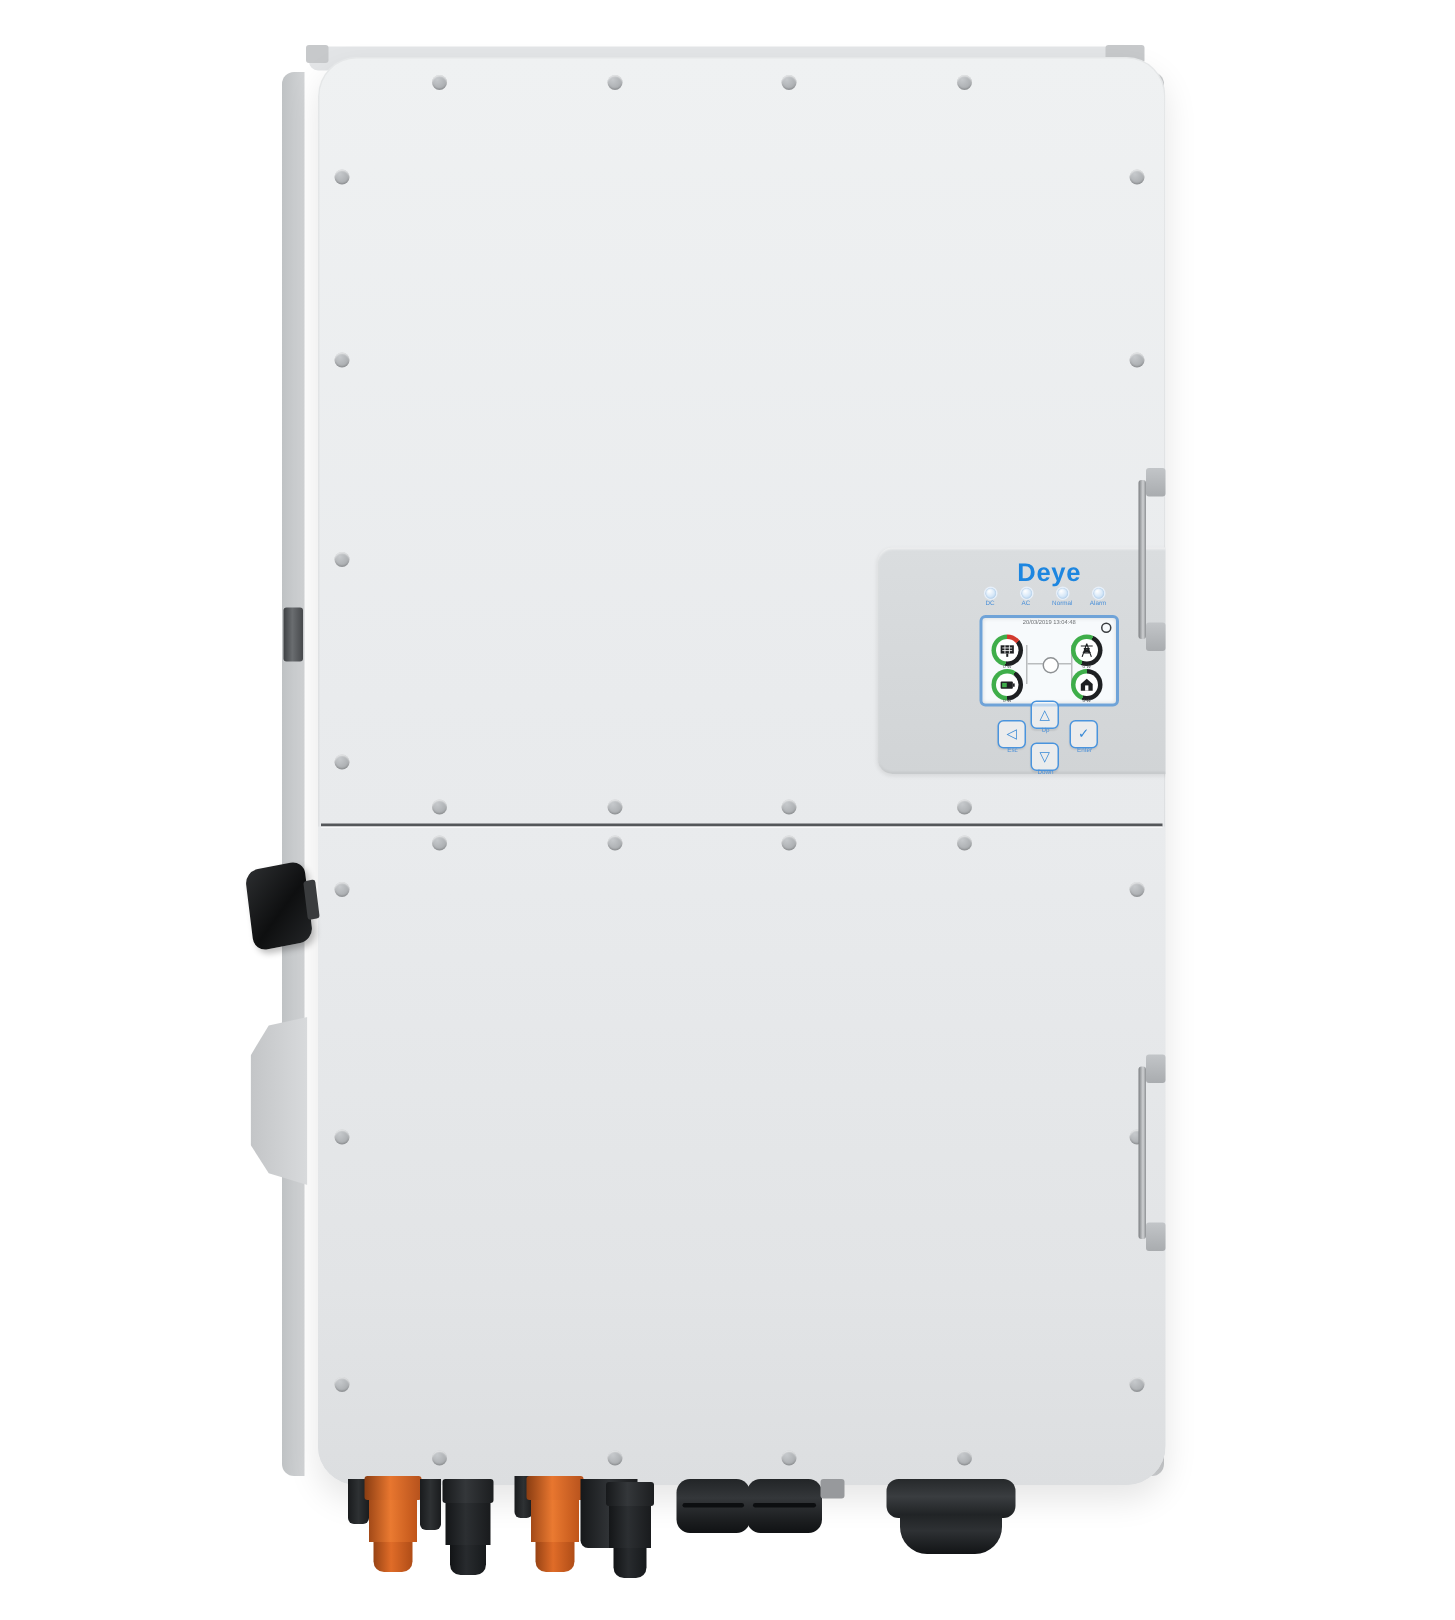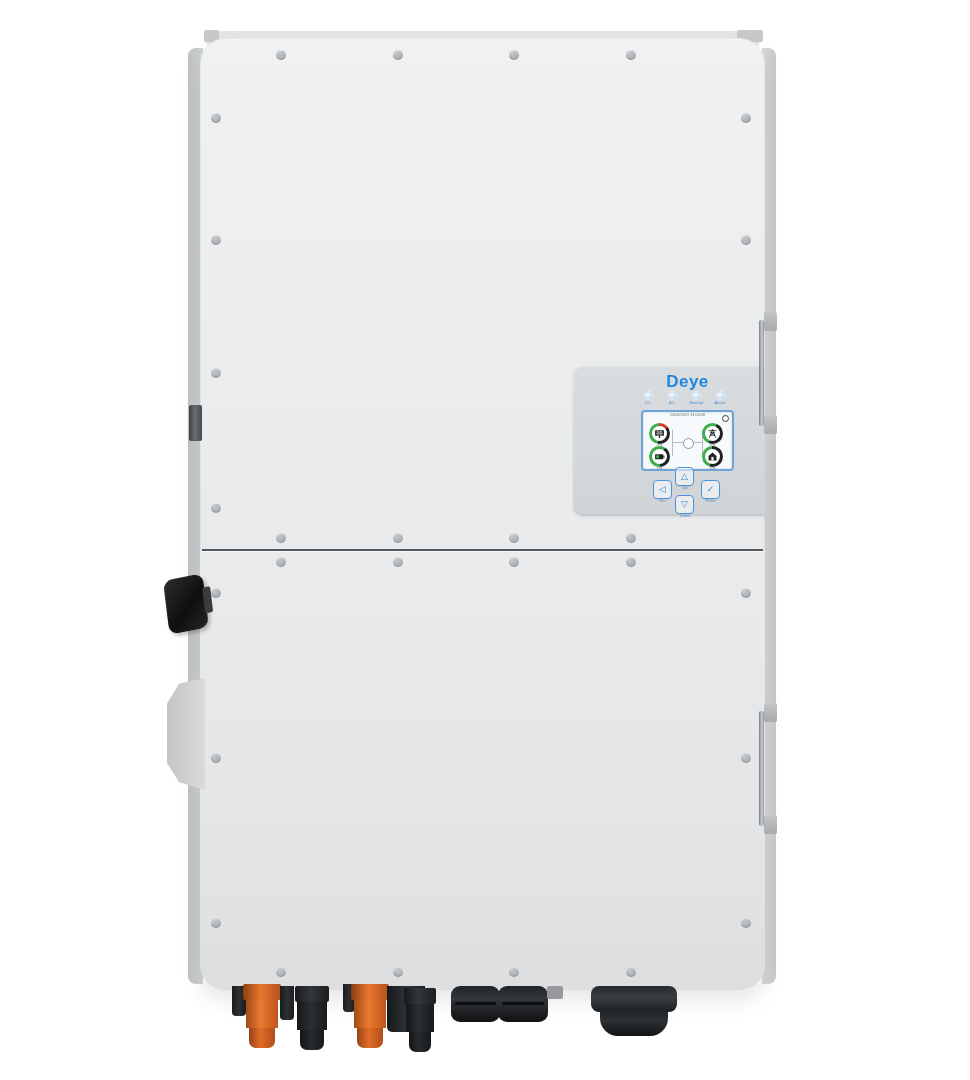--- a/index.html
+++ b/index.html
@@ -7,21 +7,21 @@
 
   
   .top-lip{position:absolute;left:206px;top:31px;width:554px;height:16px;background:#e3e5e7;border-radius:6px;}
   .mount-tab{position:absolute;top:30px;height:12px;background:#c7c9cb;border-radius:2px;}
   .mount-tab.l{left:204px;width:15px;}
   .mount-tab.r{left:737px;width:26px;}
   .side-strip{position:absolute;top:48px;height:936px;}
   .side-strip.l{left:188px;width:15px;background:linear-gradient(90deg,#bfc2c4,#d2d4d6);border-radius:8px 0 0 8px;}
   .side-strip.r{left:762px;width:14px;background:linear-gradient(90deg,#dadcde,#c6c8ca);border-radius:0 8px 8px 0;}
 
-  .face{position:absolute;left:200px;top:38px;width:565px;height:952px;border-radius:26px;
+  .face{position:absolute;left:212px;top:38px;width:565px;height:952px;border-radius:26px;
         background:linear-gradient(180deg,#eff1f2 0%,#e9ebed 45%,#e3e5e7 100%);
         box-shadow:inset 0 0 0 1px rgba(0,0,0,0.04), 0 10px 22px rgba(0,0,0,0.10);overflow:hidden;}
   .face .lower-shade{position:absolute;left:0;top:513px;width:100%;height:439px;
         background:linear-gradient(180deg,#e9ebed,#e2e4e6 70%,#dcdee0 100%);}
   .seam{position:absolute;left:2px;top:511px;width:561px;height:2px;background:#54575a;}
   .seam-hi{position:absolute;left:2px;top:513px;width:561px;height:1px;background:#f7f8f9;}
 
   .screw{position:absolute;width:10px;height:10px;border-radius:50%;
          background:radial-gradient(circle at 35% 30%,#c6c9cc,#a8abae 75%);
          box-shadow:inset 0 1px 1px rgba(255,255,255,0.6), inset 0 -1px 1px rgba(0,0,0,0.15);}

